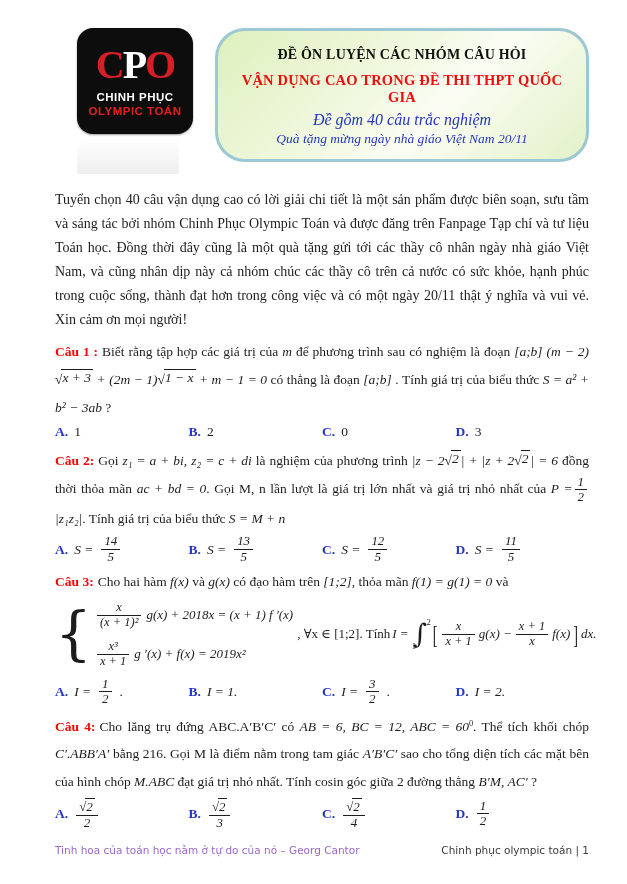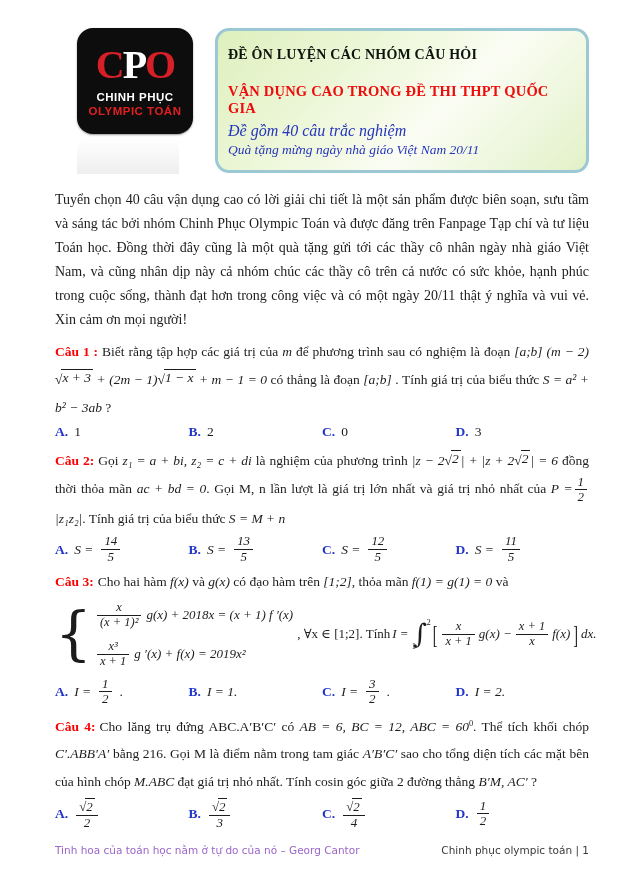--- a/index.html
+++ b/index.html
@@ -17,25 +17,25 @@
   .mg-c,.mg-o{color:#d61f26;}
   .mg-p{color:#ffffff;}
   .logo-l1{color:#ffffff;font-family:"Liberation Sans",sans-serif;font-weight:bold;
            font-size:11.5px;letter-spacing:.5px;}
   .logo-l2{color:#e02020;font-family:"Liberation Sans",sans-serif;font-weight:bold;
            font-size:11.5px;letter-spacing:.5px;margin-top:2px;}
   .logo-reflection{height:38px;overflow:hidden;opacity:.18;margin-top:2px;}
   .logo-reflection .logo{transform:scaleY(-1);border-radius:16px;
       -webkit-mask-image:linear-gradient(to top,rgba(0,0,0,0),rgba(0,0,0,1));
       mask-image:linear-gradient(to top,rgba(0,0,0,0),rgba(0,0,0,1));}
-  .title-box{flex:1;border:3px solid #9cc8d4;border-radius:14px;min-height:104px;
+  .title-box{flex:1;border:3px solid #9cc8d4;border-radius:30px;min-height:104px;
              background:linear-gradient(135deg,#def0bd 0%,#f2f9e2 45%,#fbfdf4 60%,#e2f1c8 100%);
-             padding:16px 10px 12px 10px;box-sizing:border-box;}
+             text-align:center;padding:16px 10px 12px 10px;box-sizing:border-box;}
   .tb-line1{color:#0d130d;font-weight:bold;font-size:14px;letter-spacing:.2px;}
-  .tb-line2{color:#ee0d0d;font-weight:bold;font-size:14.5px;margin-top:20px;letter-spacing:.2px;}
+  .tb-line2{color:#ee0d0d;font-weight:bold;font-size:14.5px;margin-top:9px;letter-spacing:.2px;}
   .tb-line3{color:#2535bd;font-style:italic;font-size:16px;margin-top:5px;}
   .tb-line4{color:#2535bd;font-style:italic;font-size:13.5px;margin-top:2px;}
   
   .intro{font-size:14px;line-height:1.72;text-align:justify;margin:14px 0 6px 0;}
   .section-title{color:#177c8e;font-weight:bold;font-size:15px;margin:2px 0 6px 0;}
   .question{margin-bottom:6px;}
   .q-body{font-size:13.5px;line-height:2.05;text-align:justify;}
   .q-label{color:#ff0000;font-weight:bold;margin-right:4px;}
   .mi{font-style:italic;}
   

